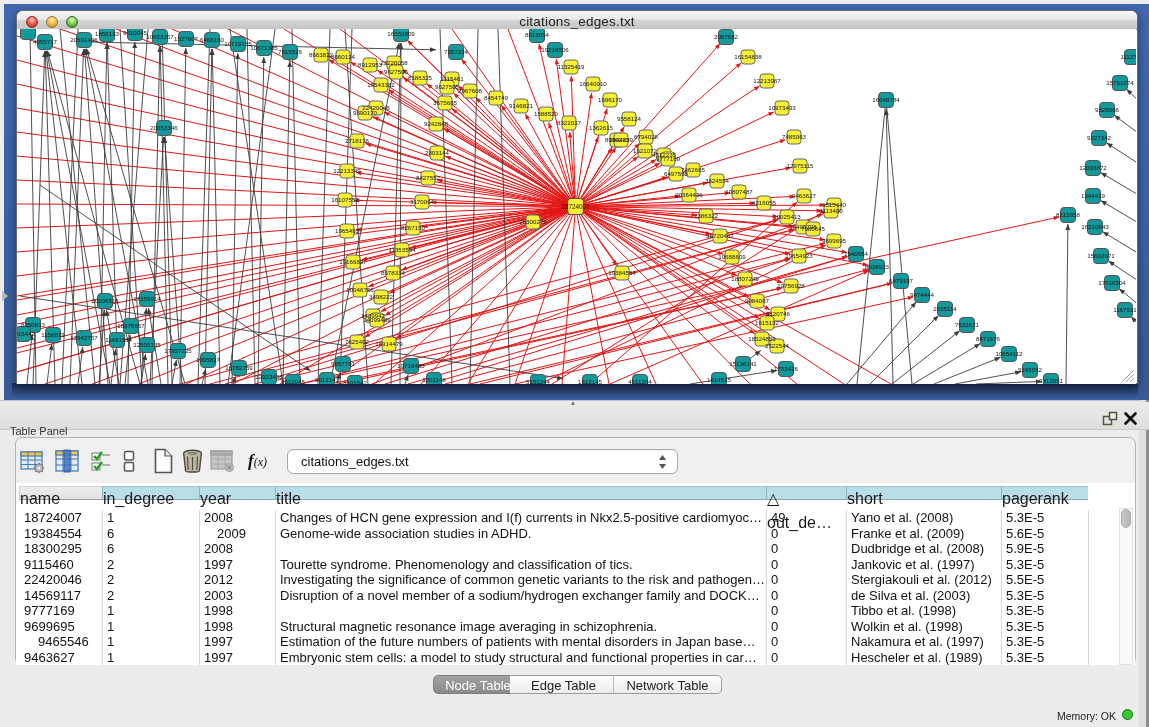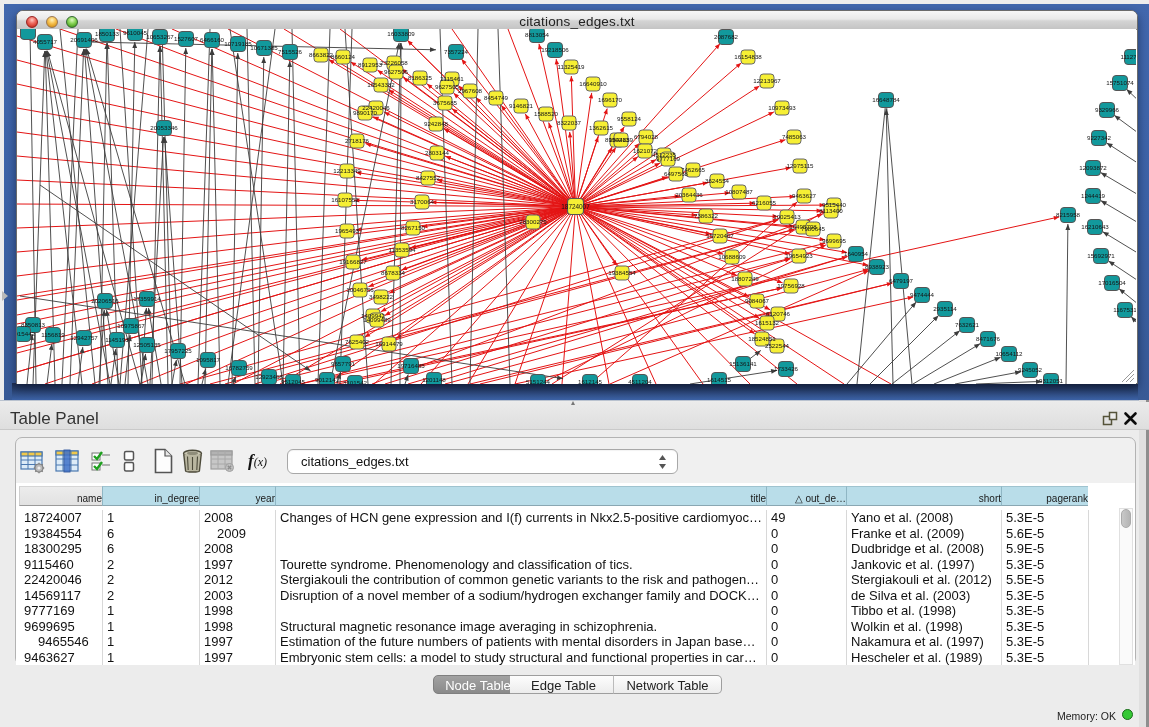--- a/index.html
+++ b/index.html
@@ -15,26 +15,26 @@
  background:linear-gradient(180deg,#f7f7f7 0%,#e9e9e9 45%,#d4d4d4 55%,#c4c4c4 100%);
  border-bottom:1px solid #8c8c8c}
 #titlebar .t{width:100%;text-align:center;font-size:13.5px;color:#222;margin-top:3px;
  letter-spacing:.2px}
 .light{position:absolute;top:5px;width:12px;height:12px;border-radius:50%}
 #canvas{left:17px;top:29px;width:1119px;height:355px;background:#fff;overflow:hidden}
 #tablepanel{left:0;top:400px;width:1149px;height:327px;background:#ececec;
  border-top:1px solid #b9c2cf}
 #phead{left:0;top:402px;width:1149px;height:28px;
  background:linear-gradient(180deg,#ebebeb,#dedede);border-bottom:1px solid #c9c9c9}
-#phead .t{position:absolute;left:10px;top:7px;font-size:17px;color:#333}
+#phead .t{position:absolute;left:10px;top:23px;font-size:11px;color:#333}
 #container{left:15px;top:437px;width:1121px;height:228px;background:#f0f0f0;
  border:1px solid #b3b3b3;border-radius:7px;overflow:hidden}
 #tablewhite{left:16px;top:483px;width:1119px;height:182px;background:#fff}
-.hcell{position:absolute;top:486px;height:20px;font-size:10px;color:#1a1a1a;
- text-align:right;line-height:24px;background:#b9dde9;border-left:1px solid #8fb6c4;
+.hcell{position:absolute;top:486px;height:14px;font-size:16px;color:#1a1a1a;
+ text-align:left;line-height:24px;background:#b9dde9;border-left:1px solid #8fb6c4;
  border-top:1px solid #9fc3cf;border-bottom:1px solid #8aa7b2}
 .tr{position:absolute;left:0;height:15.5px;width:1149px;font-size:13px;color:#111}
 .td{position:absolute;top:0;height:15.5px;line-height:15px;overflow:hidden;
  white-space:nowrap;padding-left:5px}
 .colline{position:absolute;top:510px;height:155px;width:1px;background:#d8d8d8}
 #vscroll{left:1119px;top:508px;width:14px;height:157px;background:#fafafa;
  border:1px solid #e0e0e0}
 #vthumb{left:1121px;top:509px;width:10px;height:19px;background:linear-gradient(90deg,#c8c8c8,#b4b4b4);
  border-radius:5px;border:1px solid #aaa}
 .seg{position:absolute;top:675px;height:19px;font-size:13px;line-height:19px;
@@ -450,20 +450,21 @@
 <div class="td" style="left:199px;width:76px">2008</div>
 <div class="td" style="left:275px;width:491px">Changes of HCN gene expression and I(f) currents in Nkx2.5‑positive cardiomyoc…</div>
 <div class="td" style="left:766px;width:80px">49</div>
 <div class="td" style="left:846px;width:155px">Yano et al. (2008)</div>
 <div class="td" style="left:1001px;width:87px">5.3E-5</div>
 </div>
 <div class="tr" style="top:525.5px">
 <div class="td" style="left:19px;width:83px">19384554</div>
 <div class="td" style="left:102px;width:97px">6</div>
 <div class="td" style="left:212px;width:76px">2009</div>
+<div class="td" style="left:275px;width:491px">Genome‑wide association studies in ADHD.</div>
 <div class="td" style="left:766px;width:80px">0</div>
 <div class="td" style="left:846px;width:155px">Franke et al. (2009)</div>
 <div class="td" style="left:1001px;width:87px">5.6E-5</div>
 </div>
 <div class="tr" style="top:541.0px">
 <div class="td" style="left:19px;width:83px">18300295</div>
 <div class="td" style="left:102px;width:97px">6</div>
 <div class="td" style="left:199px;width:76px">2008</div>
 <div class="td" style="left:766px;width:80px">0</div>
 <div class="td" style="left:846px;width:155px">Dudbridge et al. (2008)</div>
@@ -475,21 +476,21 @@
 <div class="td" style="left:199px;width:76px">1997</div>
 <div class="td" style="left:275px;width:491px">Tourette syndrome. Phenomenology and classification of tics.</div>
 <div class="td" style="left:766px;width:80px">0</div>
 <div class="td" style="left:846px;width:155px">Jankovic et al. (1997)</div>
 <div class="td" style="left:1001px;width:87px">5.3E-5</div>
 </div>
 <div class="tr" style="top:572.0px">
 <div class="td" style="left:19px;width:83px">22420046</div>
 <div class="td" style="left:102px;width:97px">2</div>
 <div class="td" style="left:199px;width:76px">2012</div>
-<div class="td" style="left:275px;width:491px">Stergiakouli the contribution of common genetic variants to the risk and pathogen…</div>
+<div class="td" style="left:275px;width:491px">Investigating the significance of common genetic variants to the risk and pathogen…</div>
 <div class="td" style="left:766px;width:80px">0</div>
 <div class="td" style="left:846px;width:155px">Stergiakouli et al. (2012)</div>
 <div class="td" style="left:1001px;width:87px">5.5E-5</div>
 </div>
 <div class="tr" style="top:587.5px">
 <div class="td" style="left:19px;width:83px">14569117</div>
 <div class="td" style="left:102px;width:97px">2</div>
 <div class="td" style="left:199px;width:76px">2003</div>
 <div class="td" style="left:275px;width:491px">Disruption of a novel member of a sodium/hydrogen exchanger family and DOCK…</div>
 <div class="td" style="left:766px;width:80px">0</div>

